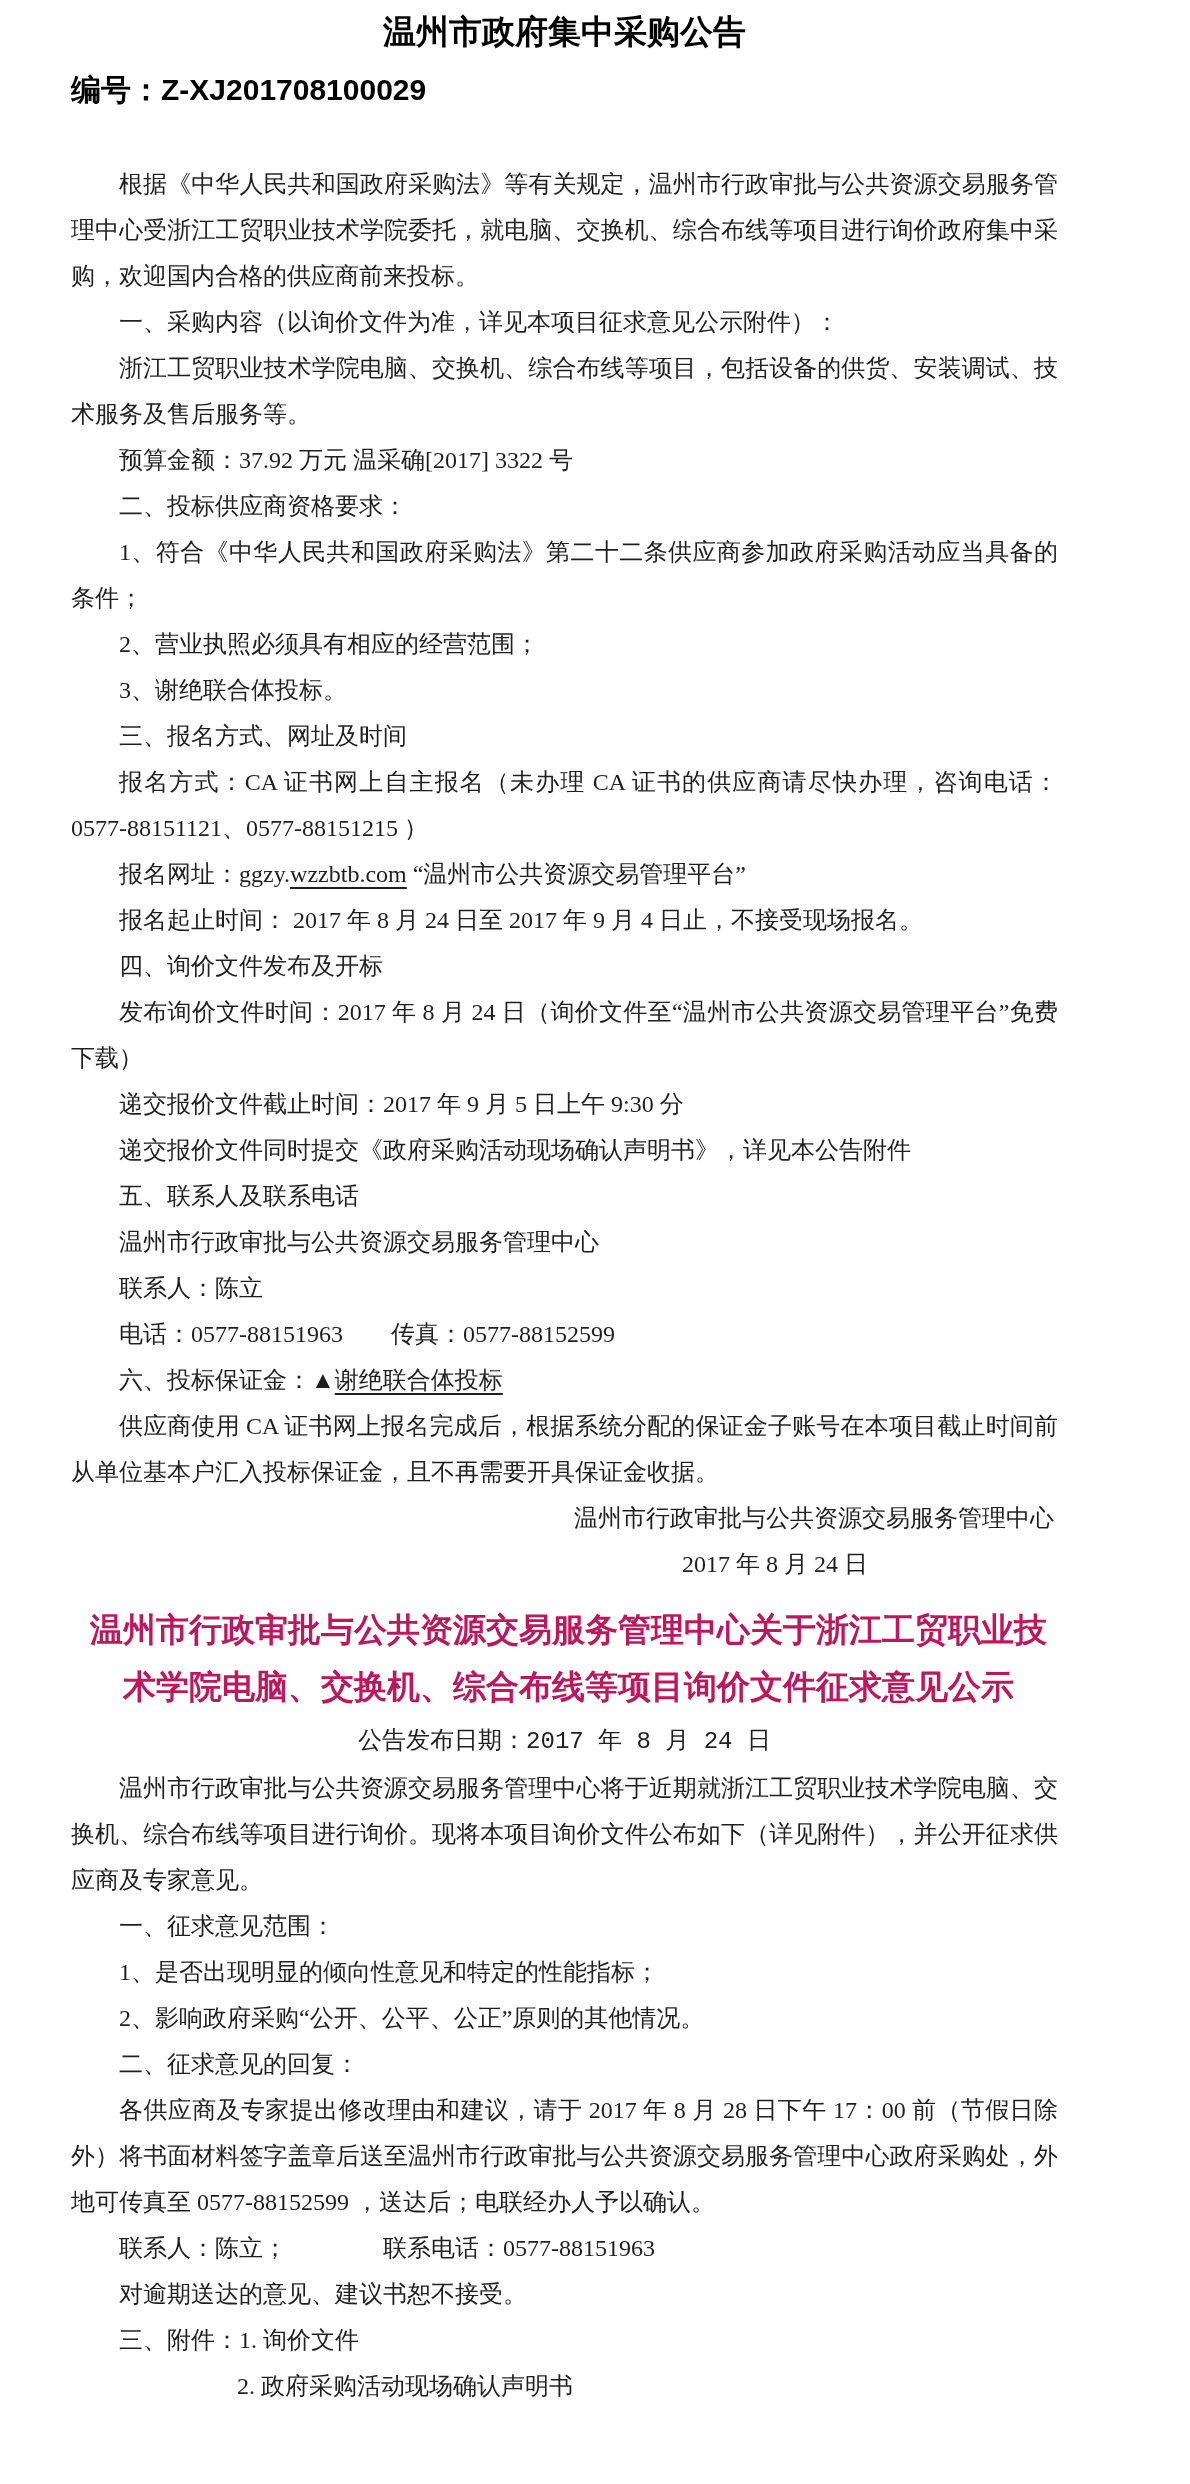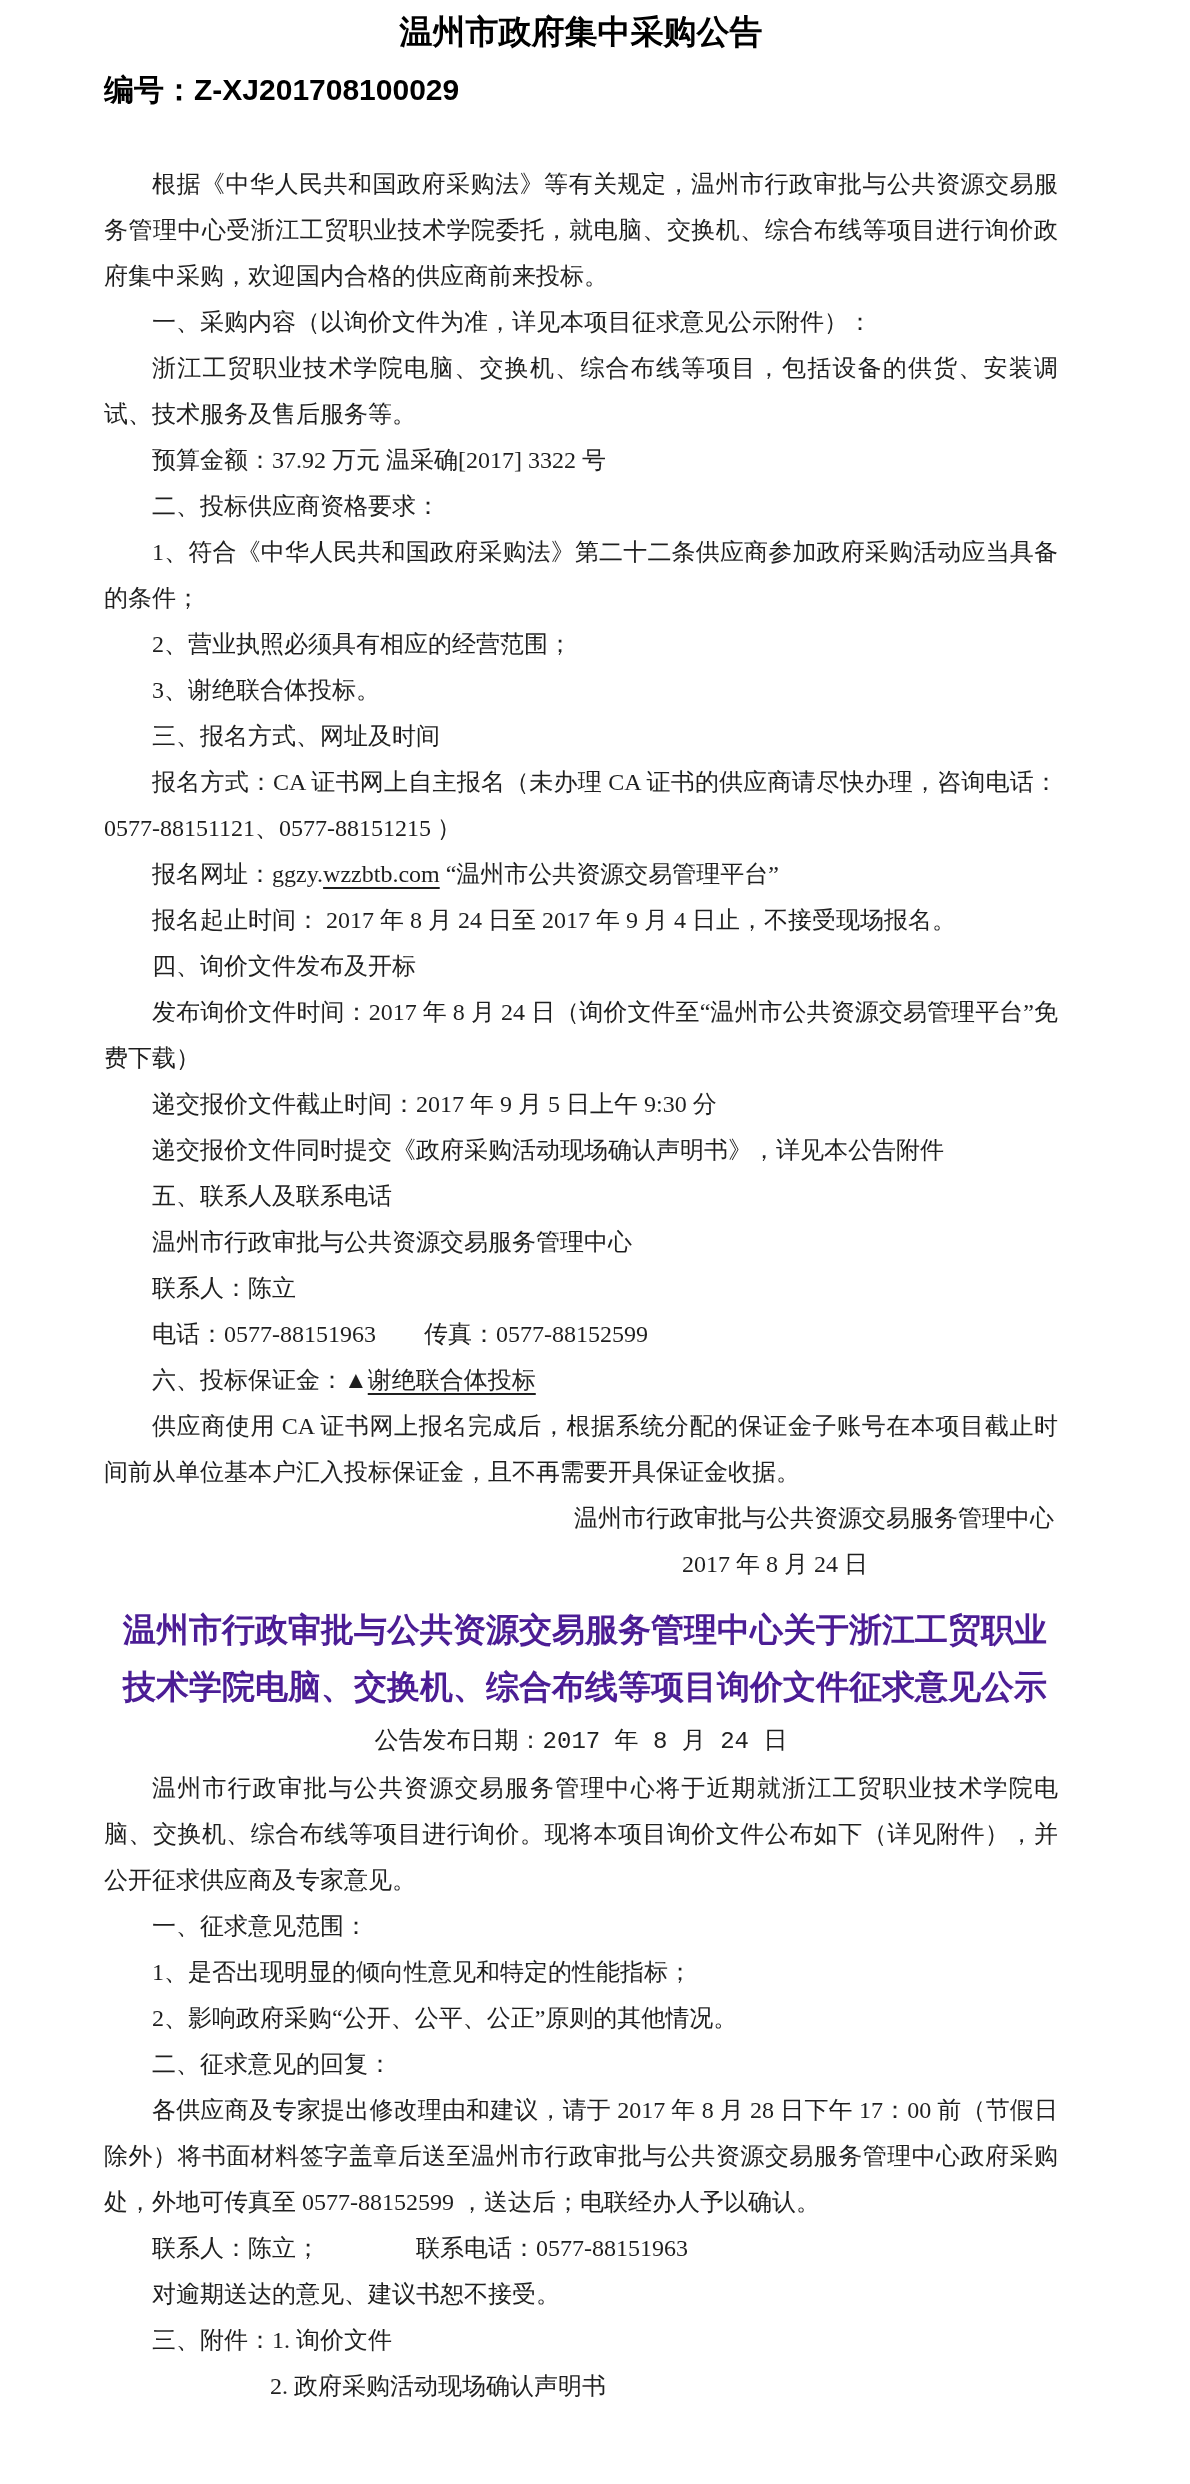--- a/index.html
+++ b/index.html
@@ -1,34 +1,34 @@
 <!DOCTYPE html>
 <html lang="zh"><head>
 <meta charset="utf-8">
 <style>
   html,body{margin:0;padding:0;background:#ffffff;}
   body{
     width:1190px;height:2484px;overflow:hidden;box-sizing:border-box;
     font-family:"Liberation Serif","DejaVu Serif",serif;
     color:#1f1f1f;
   }
-  .doc{padding:10px 132px 20px 104px;}
+  .doc{padding:10px 132px 20px 71px;}
   h1{
     font-family:"Liberation Sans","DejaVu Sans",sans-serif;
     font-size:33px;line-height:44px;font-weight:bold;color:#000;
     text-align:center;margin:0;
   }
   .doc-number{
     font-family:"Liberation Sans","DejaVu Sans",sans-serif;
     font-size:30px;font-weight:bold;color:#000;
     text-align:left;margin:16px 0 50px 0;letter-spacing:0px;
   }
   h2{
     font-family:"Liberation Sans","DejaVu Sans",sans-serif;
-    font-size:33px;line-height:57px;font-weight:bold;color:#4c1d95;
+    font-size:33px;line-height:57px;font-weight:bold;color:#be185d;
     text-align:center;margin:14px 0 4px 8px;
   }
   .body-block p{
     margin:0;font-size:24px;line-height:46px;text-align:justify;
   }
   .body-block p.indent{text-indent:2em;}
   .body-block p.center{text-align:center;text-indent:0;font-family:Liberation Mono, monospace;}
   .body-block p.sig{text-align:right;text-indent:0;padding-right:4px;}
   .body-block p.sig-date{text-align:right;text-indent:0;padding-right:190px;}
   .body-block p.attach2{text-indent:0;margin-left:166px;text-align:left;}

